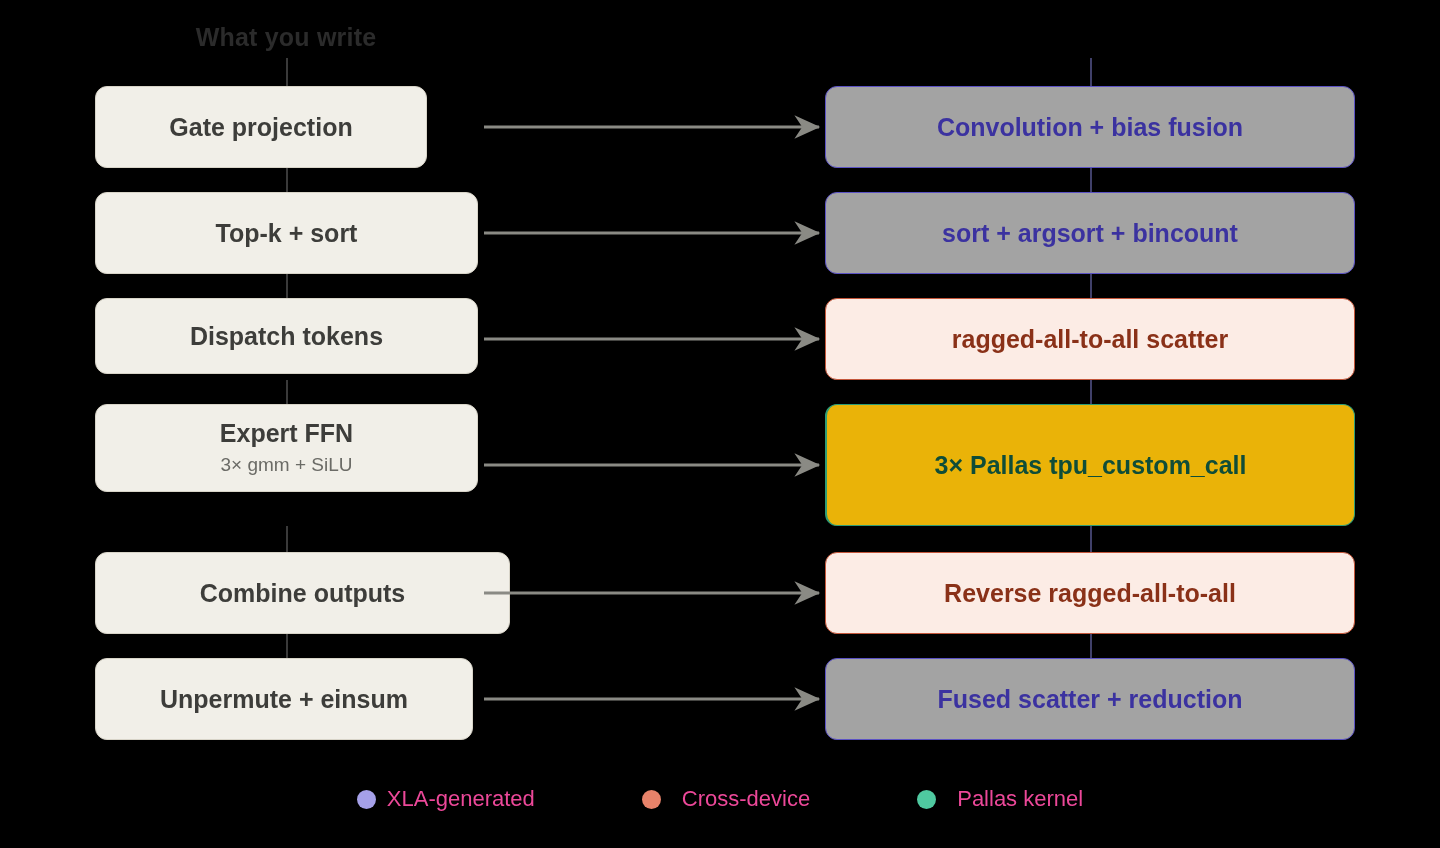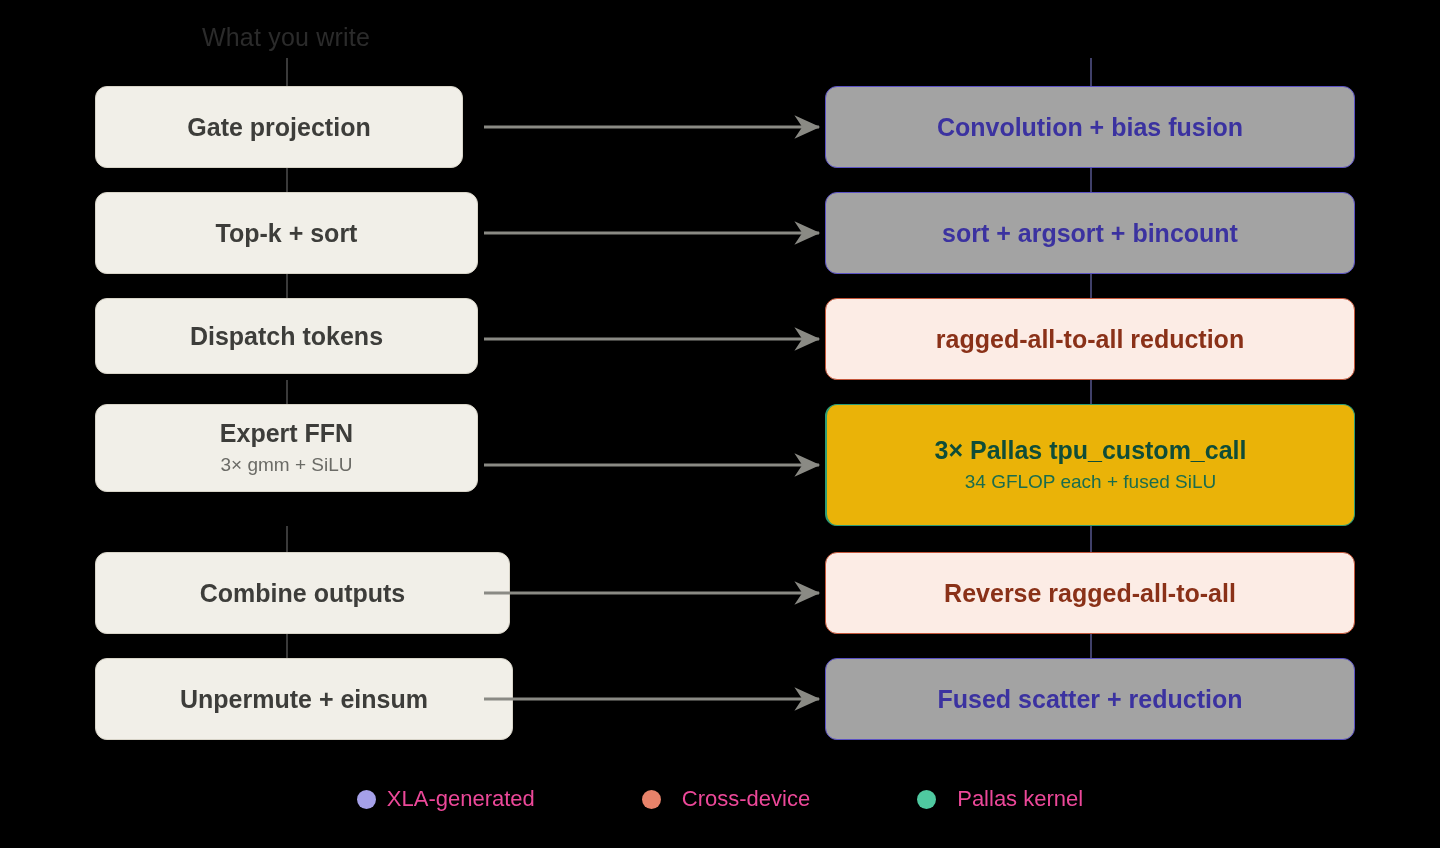--- a/index.html
+++ b/index.html
@@ -20,21 +20,21 @@
     position: absolute;
     left: 0; top: 0;
     width: 1440px;
     height: 848px;
   }
 
   
   .col-header {
     position: absolute;
     font-size: 25px;
-    font-weight: 400;
+    font-weight: 700;
     color: #2b2b2b;
     letter-spacing: 0.2px;
     text-align: center;
     white-space: nowrap;
     transform: translateX(-50%);
   }
   #header-left  { left: 286px; top: 23px; }
   #header-right { left: 1090px; top: 23px; }
 
   
@@ -155,53 +155,52 @@
       <div class="spine right" style="left: 1090px; top: 274px; height: 24px;"></div>
       <div class="spine" style="left: 286px; top: 380px; height: 24px;"></div>
       <div class="spine right" style="left: 1090px; top: 380px; height: 24px;"></div>
       <div class="spine" style="left: 286px; top: 526px; height: 26px;"></div>
       <div class="spine right" style="left: 1090px; top: 526px; height: 26px;"></div>
       <div class="spine" style="left: 286px; top: 634px; height: 24px;"></div>
       <div class="spine right" style="left: 1090px; top: 634px; height: 24px;"></div>
     </div>
 
   <div id="nodes">
-      <div class="node src" style="left: 95px; top: 86px; width: 368px; height: 82px;">
+      <div class="node src" style="left: 95px; top: 86px; width: 332px; height: 82px;">
         <div class="title">Gate projection</div>
       </div>
       <div class="node xla" style="left: 825px; top: 86px; width: 530px; height: 82px;">
         <div class="title">Convolution + bias fusion</div>
       </div>
       <div class="node src" style="left: 95px; top: 192px; width: 383px; height: 82px;">
         <div class="title">Top-k + sort</div>
       </div>
       <div class="node xla" style="left: 825px; top: 192px; width: 530px; height: 82px;">
         <div class="title">sort + argsort + bincount</div>
       </div>
       <div class="node src" style="left: 95px; top: 298px; width: 383px; height: 76px;">
         <div class="title">Dispatch tokens</div>
       </div>
       <div class="node cross" style="left: 825px; top: 298px; width: 530px; height: 82px;">
-        <div class="title">ragged-all-to-all reduction</div>
+        <div class="title">ragged-all-to-all scatter</div>
       </div>
       <div class="node src" style="left: 95px; top: 404px; width: 383px; height: 88px;">
         <div class="title">Expert FFN</div>
         <div class="sub">3× gmm + SiLU</div>
       </div>
       <div class="node pallas" style="left: 825px; top: 404px; width: 530px; height: 122px;">
         <div class="title">3× Pallas tpu_custom_call</div>
-        <div class="sub">34 GFLOP each + fused SiLU</div>
       </div>
       <div class="node src" style="left: 95px; top: 552px; width: 415px; height: 82px;">
         <div class="title">Combine outputs</div>
       </div>
       <div class="node cross" style="left: 825px; top: 552px; width: 530px; height: 82px;">
         <div class="title">Reverse ragged-all-to-all</div>
       </div>
-      <div class="node src" style="left: 95px; top: 658px; width: 418px; height: 82px;">
+      <div class="node src" style="left: 95px; top: 658px; width: 378px; height: 82px;">
         <div class="title">Unpermute + einsum</div>
       </div>
       <div class="node xla" style="left: 825px; top: 658px; width: 530px; height: 82px;">
         <div class="title">Fused scatter + reduction</div>
       </div>
     </div>
 
   <svg class="arrow-layer" id="arrows" width="1440" height="848">
     <defs>
       <marker id="ah" markerWidth="9" markerHeight="9" refX="8.2" refY="4.5" orient="auto" markerUnits="strokeWidth">

